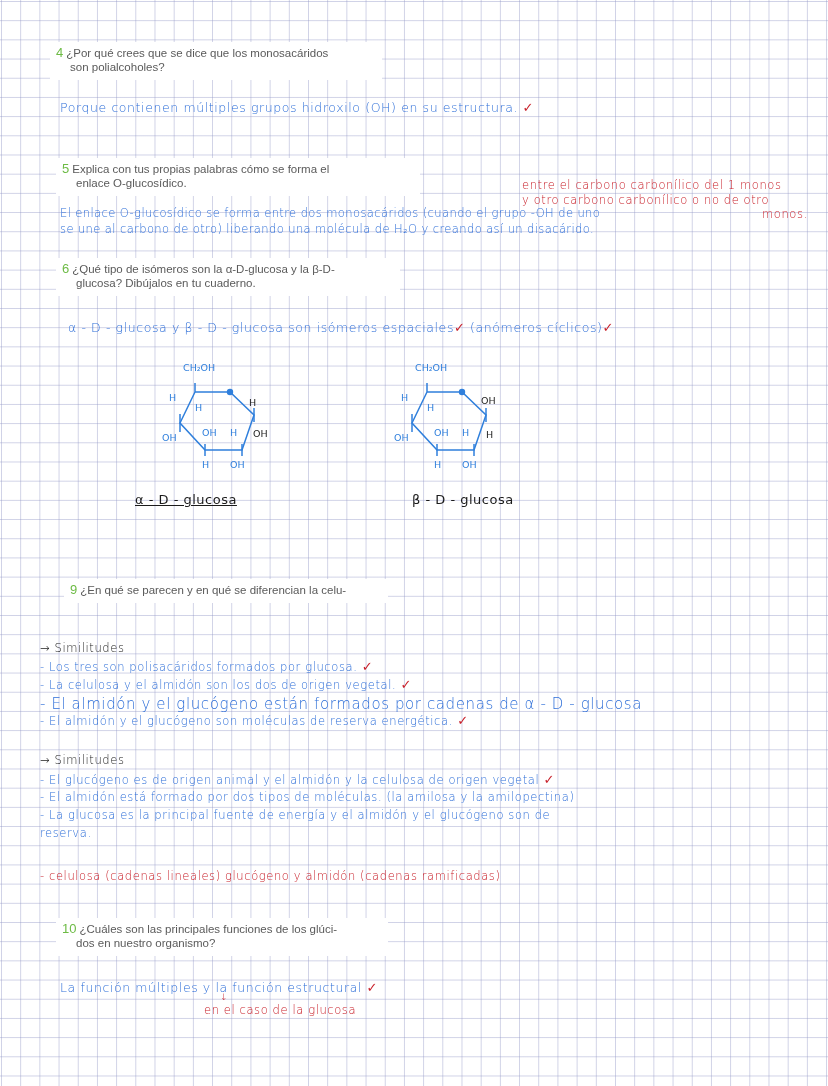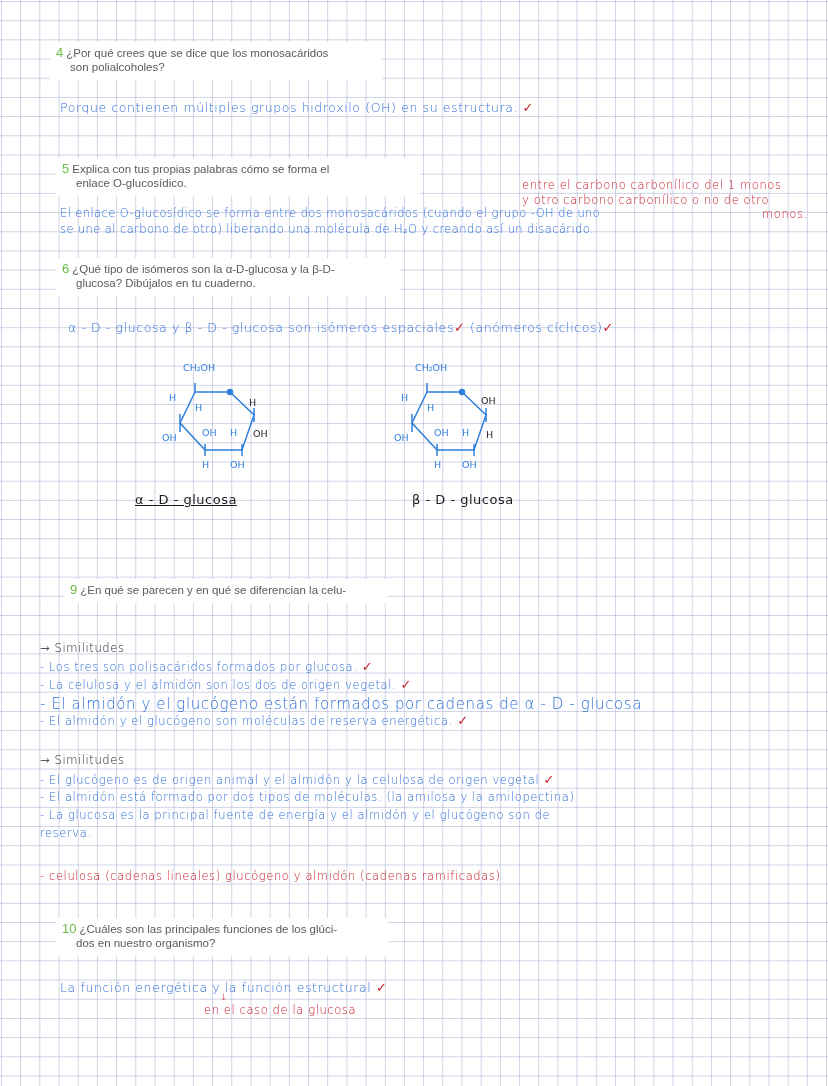--- a/index.html
+++ b/index.html
@@ -127,17 +127,17 @@
   <div class="hw blue" style="left:40px; top:826px; font-size:11.5px;"><span>  reserva.</span></div>
 </div>
 
 <div class="hw red" style="left:40px; top:869px; font-size:11.5px;">- celulosa (cadenas lineales) glucógeno y almidón (cadenas ramificadas)</div>
 
 <div class="qbox" style="left:56px; top:918px; width:318px;">
   <span class="num">10</span><span class="txt">¿Cuáles son las principales funciones de los glúci-</span>
   <span class="indent">dos en nuestro organismo?</span>
 </div>
 <div class="hw blue" style="left:60px; top:980px;">
-  <span>La función energética y la función estructural</span>
+  <span>La función múltiples y la función estructural</span>
   <span class="tick">✓</span>
 </div>
 <div class="hw red" style="left:220px; top:992px; font-size:9px;">↓</div>
 <div class="hw red" style="left:204px; top:1003px; font-size:11.5px;">en el caso de la glucosa</div>
 
 </body></html>

